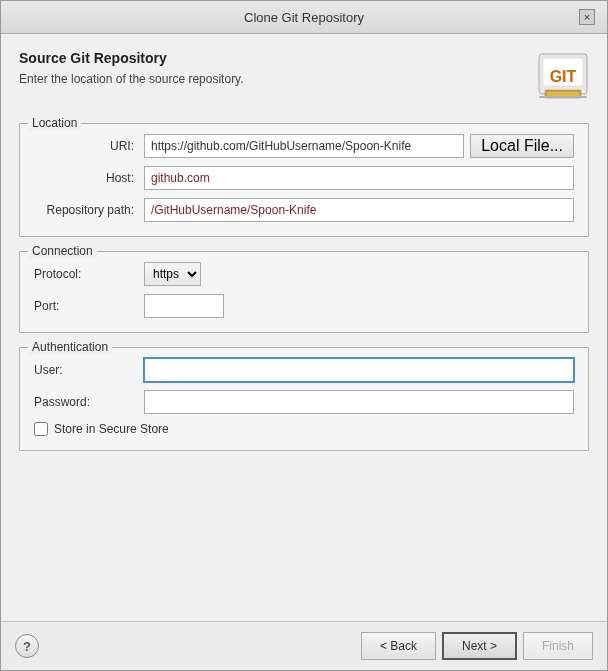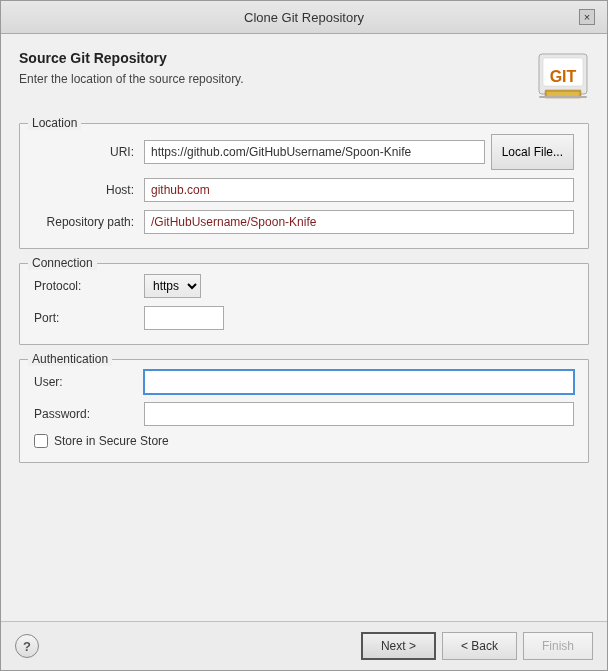--- a/index.html
+++ b/index.html
@@ -161,25 +161,25 @@
       border: 1px solid #aaa;
       background: white;
       padding: 0 6px;
       font-size: 12px;
       color: #333;
       outline: none;
     }
 
     .local-file-btn {
       margin-left: 6px;
-      height: 36px;
+      height: 24px;
       padding: 0 10px;
       background: linear-gradient(to bottom, #f5f5f5, #e0e0e0);
       border: 1px solid #aaa;
-      font-size: 12px;
+      font-size: 16px;
       cursor: pointer;
       white-space: nowrap;
     }
 
     .protocol-select {
       height: 24px;
       border: 1px solid #aaa;
       background: linear-gradient(to bottom, #f5f5f5, #e8e8e8);
       padding: 0 4px;
       font-size: 12px;
@@ -361,18 +361,18 @@
       </div>
     </div>
 
   </div>
 
   <div class="dialog-footer">
     <div class="footer-left">
       <button class="help-btn">?</button>
     </div>
     <div class="footer-right">
+      <button class="nav-btn">&lt; Back</button>
       <button class="nav-btn primary">Next &gt;</button>
-      <button class="nav-btn">&lt; Back</button>
       <button class="nav-btn disabled" disabled="">Finish</button>
     </div>
   </div>
 </div>
 
 </body></html>

